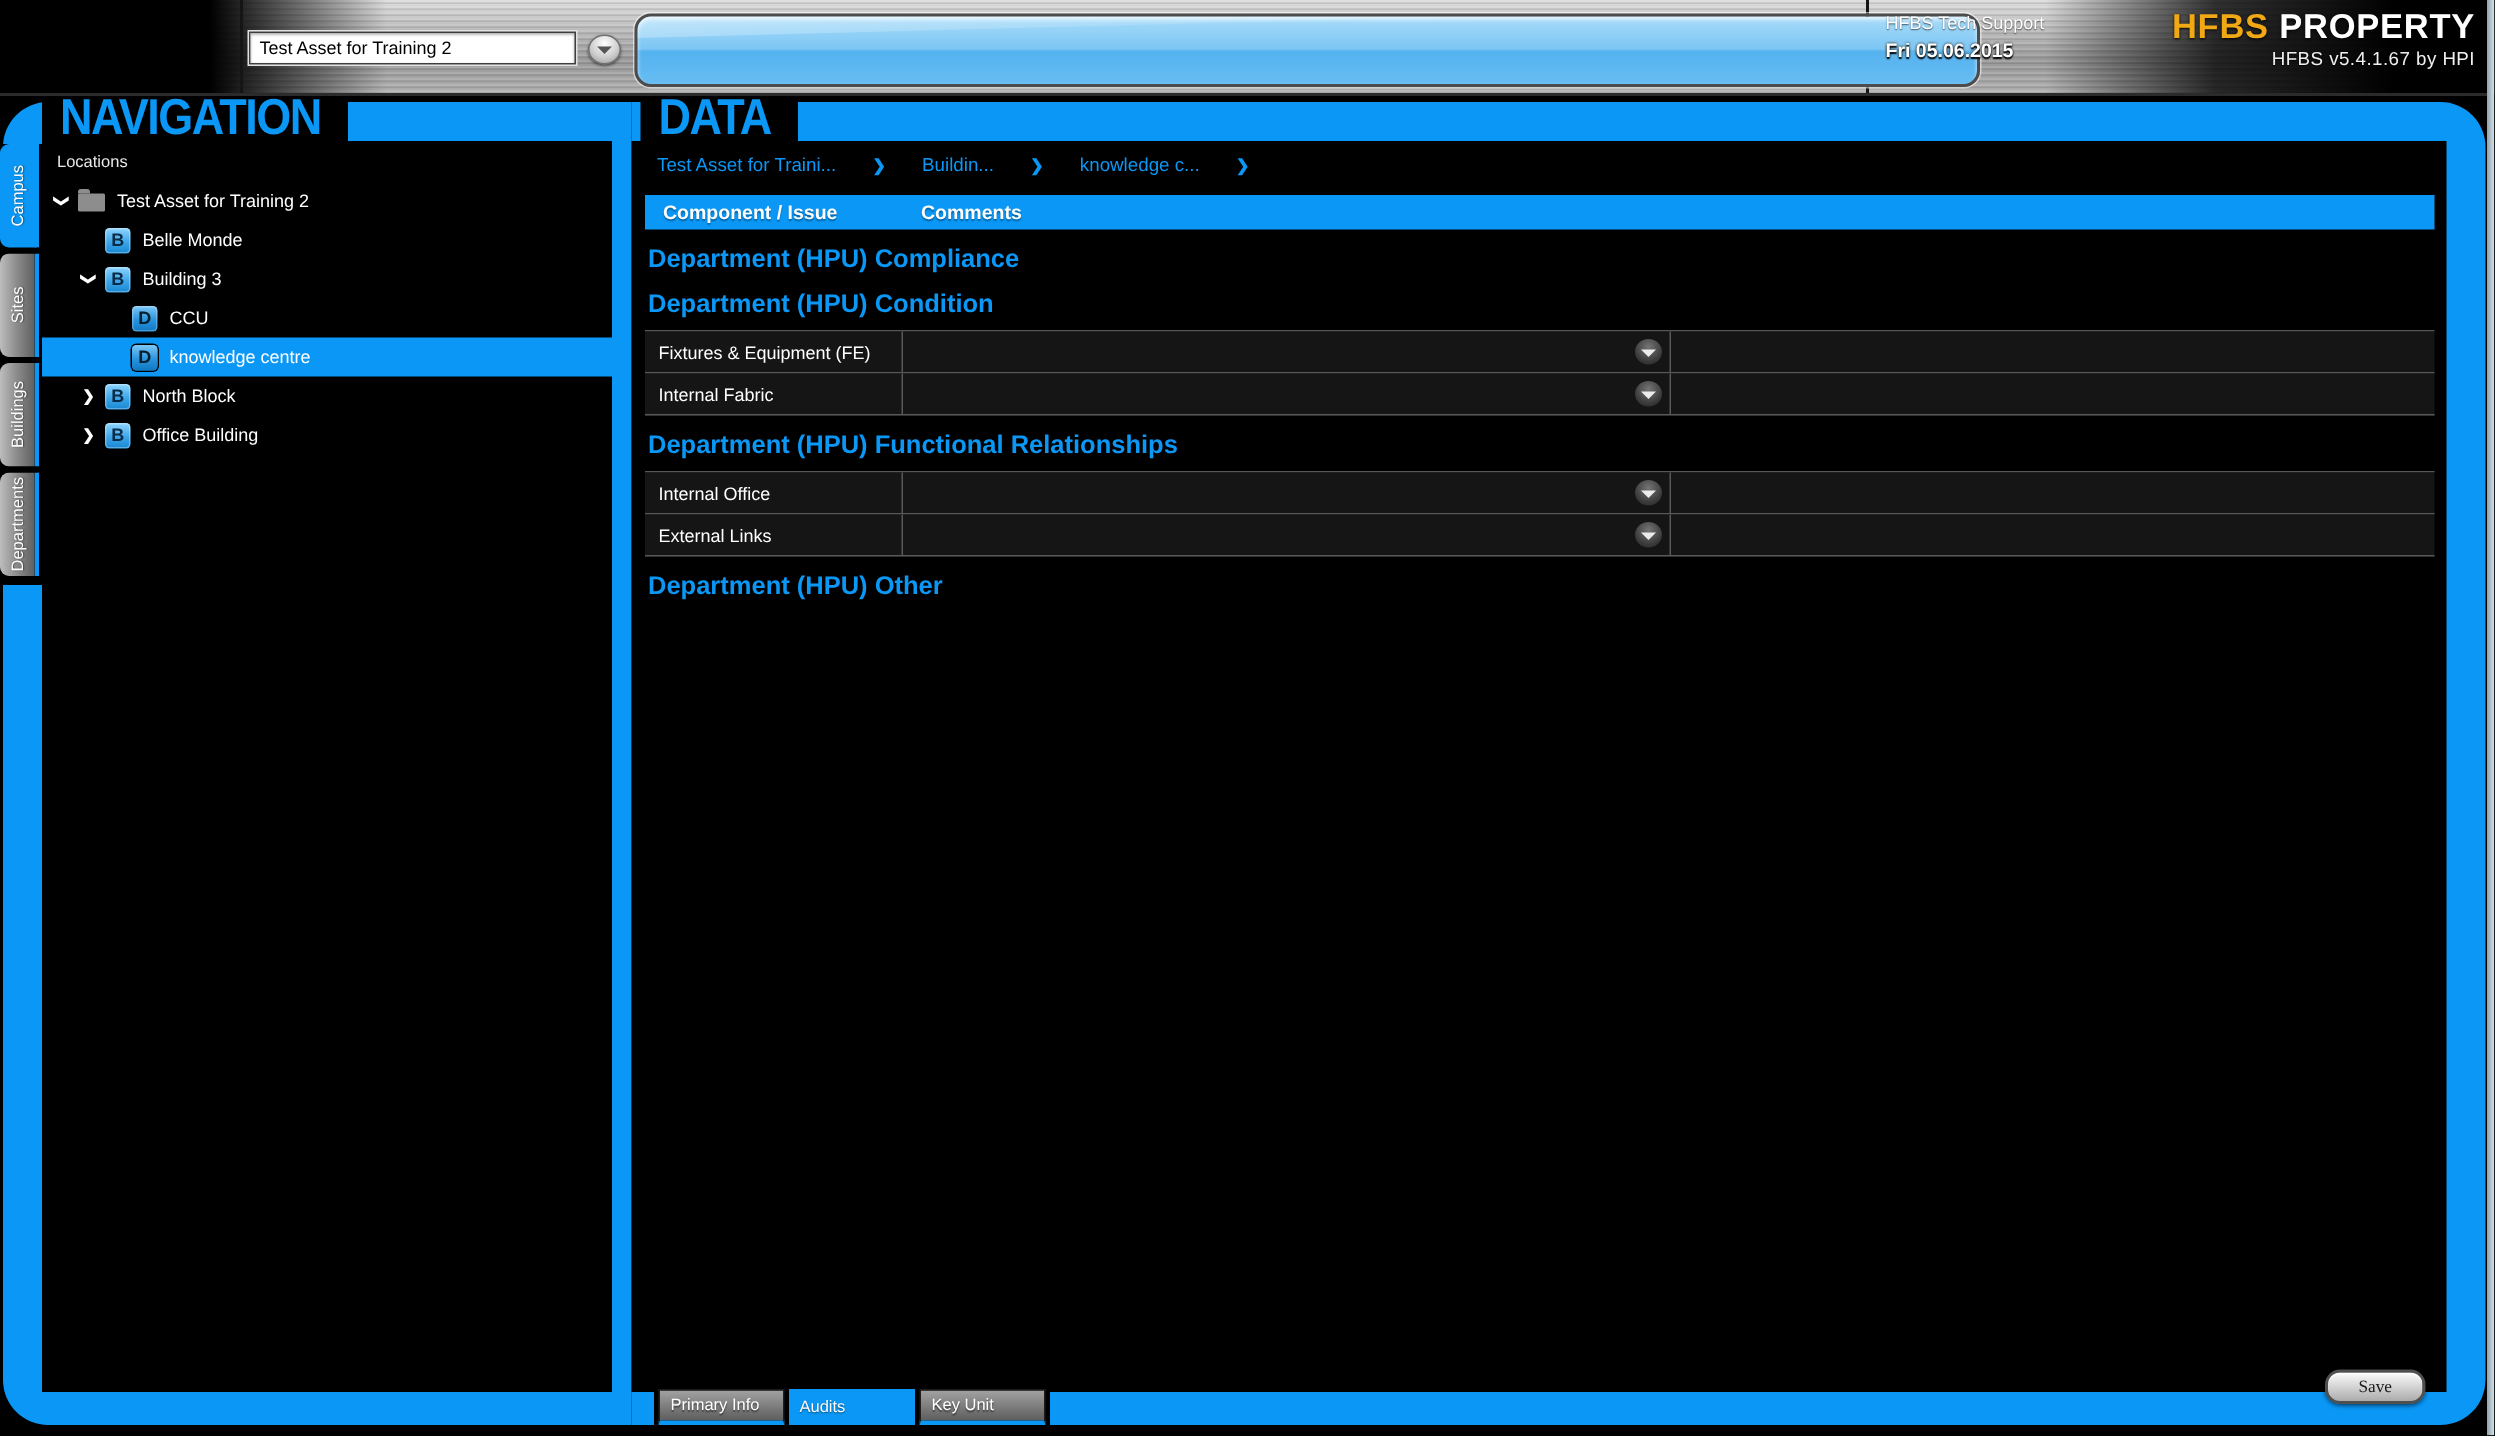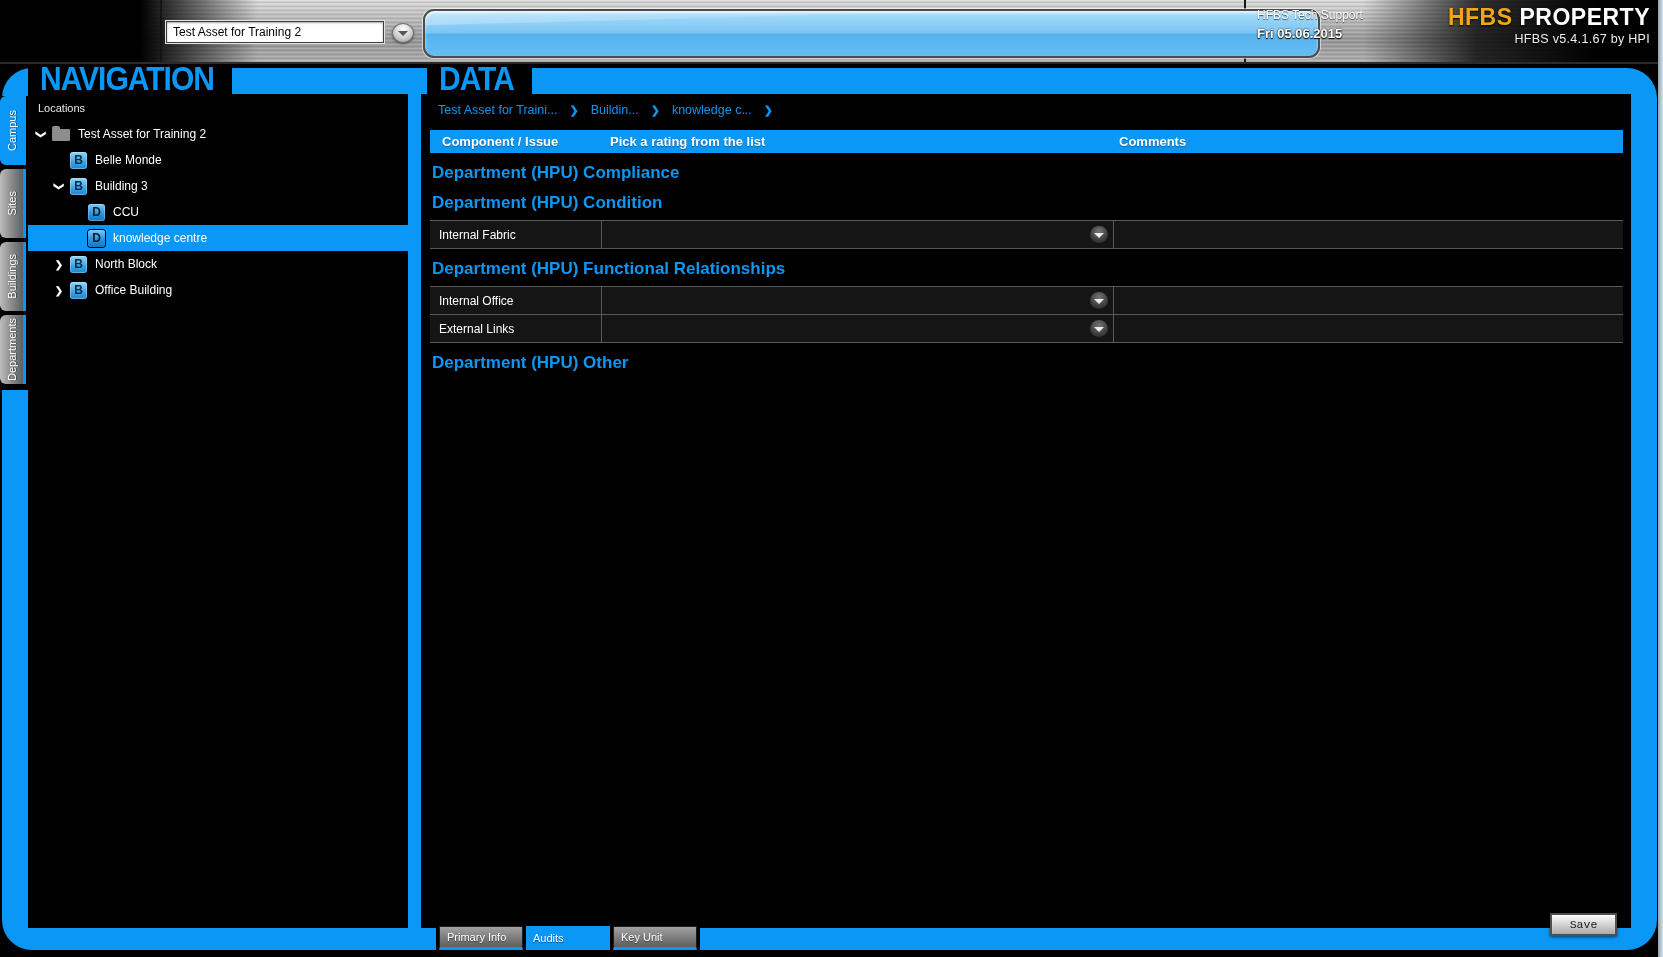--- a/index.html
+++ b/index.html
@@ -86,21 +86,21 @@
   .icon-D{background:linear-gradient(180deg,#7cc8f7 0%,#2a93dd 55%,#0f79c4 100%);color:#06202f;
     box-shadow:inset 0 0 0 1px rgba(255,255,255,.25);}
   .tree-row.selected .icon-D{box-shadow:0 0 0 1px #000;}
   .folder-icon{flex:none;width:18px;height:12px;margin-left:4px;margin-top:2px;background:#8d8d8d;
     border-radius:1px;position:relative;}
   .folder-icon::before{content:"";position:absolute;top:-3px;left:0;width:8px;height:3px;background:#8d8d8d;
     border-radius:2px 2px 0 0;}
   .tree-row .tlabel{margin-left:8px;color:#fff;font-size:12px;white-space:nowrap;}
 
   
-  .breadcrumb{display:flex;align-items:center;gap:12px;padding:9px 0 0 17px;}
+  .breadcrumb{display:flex;align-items:center;gap:24px;padding:9px 0 0 17px;}
   .crumb{color:var(--blue);font-size:12.5px;cursor:pointer;}
   .crumb-chev{color:var(--blue);font-size:11px;font-weight:bold;}
 
   .table-wrap{margin:13px 8px 0 9px;}
   .grid-header{display:flex;height:23px;background:var(--blue);align-items:center;color:#fff;
     font-weight:bold;font-size:13px;text-shadow:0 1px 1px rgba(0,0,0,.35);}
   .gh1{width:171px;padding-left:12px;box-sizing:border-box;}
   .gh2{width:505px;padding-left:9px;box-sizing:border-box;}
   .gh3{flex:1;padding-left:13px;box-sizing:border-box;}
 
@@ -118,25 +118,25 @@
     border-left:5px solid transparent;border-right:5px solid transparent;border-top:5px solid #ececec;}
 
   
   .bottom-tabs{position:absolute;left:15px;bottom:0;display:flex;gap:3px;background:#000;
     padding:0 3px;height:24px;}
   .b-tab{width:84px;height:24px;box-sizing:border-box;display:flex;align-items:center;
     padding-left:7px;font-size:11px;color:#fff;cursor:pointer;text-shadow:0 1px 1px rgba(0,0,0,.5);}
   .b-tab.inactive{background:linear-gradient(180deg,#a2a2a2,#5d5d5d);border:1px solid #1d1d1d;
     border-bottom:3px solid var(--blue);}
   .b-tab.active{background:var(--blue);}
-  .save-btn{position:absolute;right:40px;bottom:14px;width:63px;height:19px;border-radius:0;
+  .save-btn{position:absolute;right:40px;bottom:14px;width:63px;height:19px;border-radius:10px;
     border:2px solid #4f4f4f;box-sizing:content-box;cursor:pointer;
     background:linear-gradient(180deg,#fbfbfb,#d8d8d8 45%,#ababab);
     box-shadow:0 1px 3px rgba(0,0,0,.6), inset 0 1px 1px #fff;
-    font-family:Liberation Mono, monospace;font-size:11.5px;color:#1a1a1a;text-align:center;padding:0;}
+    font-family:Liberation Serif, serif;font-size:11.5px;color:#1a1a1a;text-align:center;padding:0;}
 
   .window-edge{position:absolute;right:0;top:0;width:5px;height:100%;
     background:linear-gradient(90deg,#8fa2ad,#d6e4ec);}
 </style>
 </head>
 <body>
 
 <div class="app">
 
   <div class="topbar">
@@ -228,28 +228,34 @@
           <span class="crumb">Test Asset for Traini...</span>
           <span class="crumb-chev">❯</span>
           <span class="crumb">Buildin...</span>
           <span class="crumb-chev">❯</span>
           <span class="crumb">knowledge c...</span>
           <span class="crumb-chev">❯</span>
         </div>
       <div class="table-wrap">
         <div class="grid-header">
           <div class="gh1">Component / Issue</div>
-          <div class="gh2">Pick a rating from the list</div>
           <div class="gh3">Comments</div>
         </div>
         <div id="table-sections">
             <div class="section-title">Department (HPU) Compliance</div>
             <div class="section-title">Department (HPU) Condition</div>
             <div class="row-group">
               <div class="t-row">
+                <div class="cell1">Fixtures &amp; Equipment (FE)</div>
+                <div class="cell2">
+                  <button class="dd-btn"></button>
+                </div>
+                <div class="cell3"></div>
+              </div>
+              <div class="t-row">
                 <div class="cell1">Internal Fabric</div>
                 <div class="cell2">
                   <button class="dd-btn"></button>
                 </div>
                 <div class="cell3"></div>
               </div>
             </div>
             <div class="section-title">Department (HPU) Functional Relationships</div>
             <div class="row-group">
               <div class="t-row">

